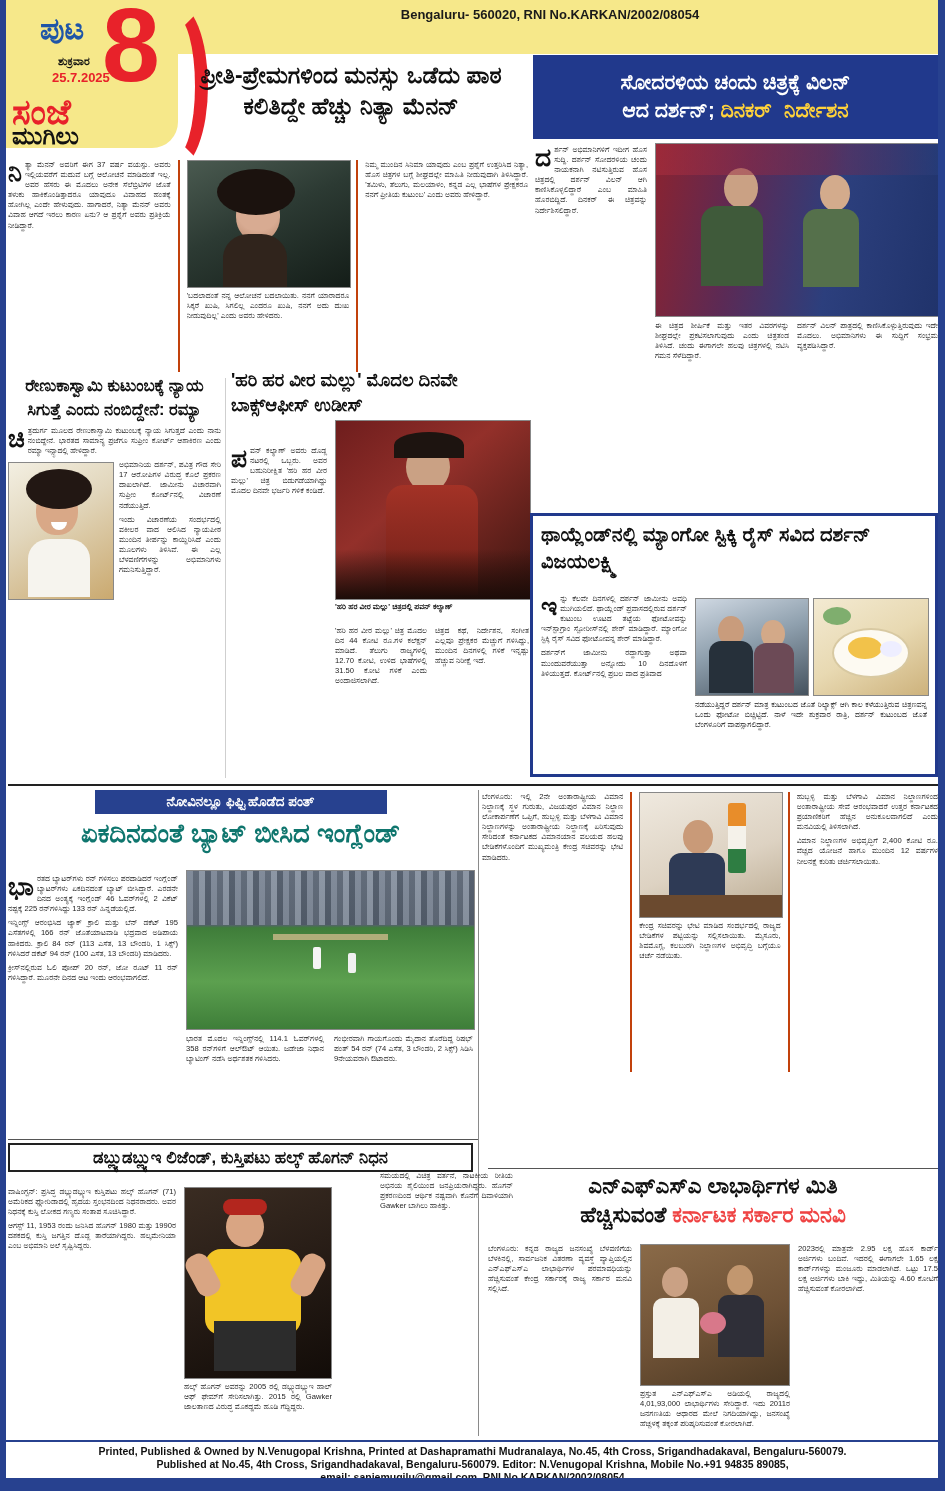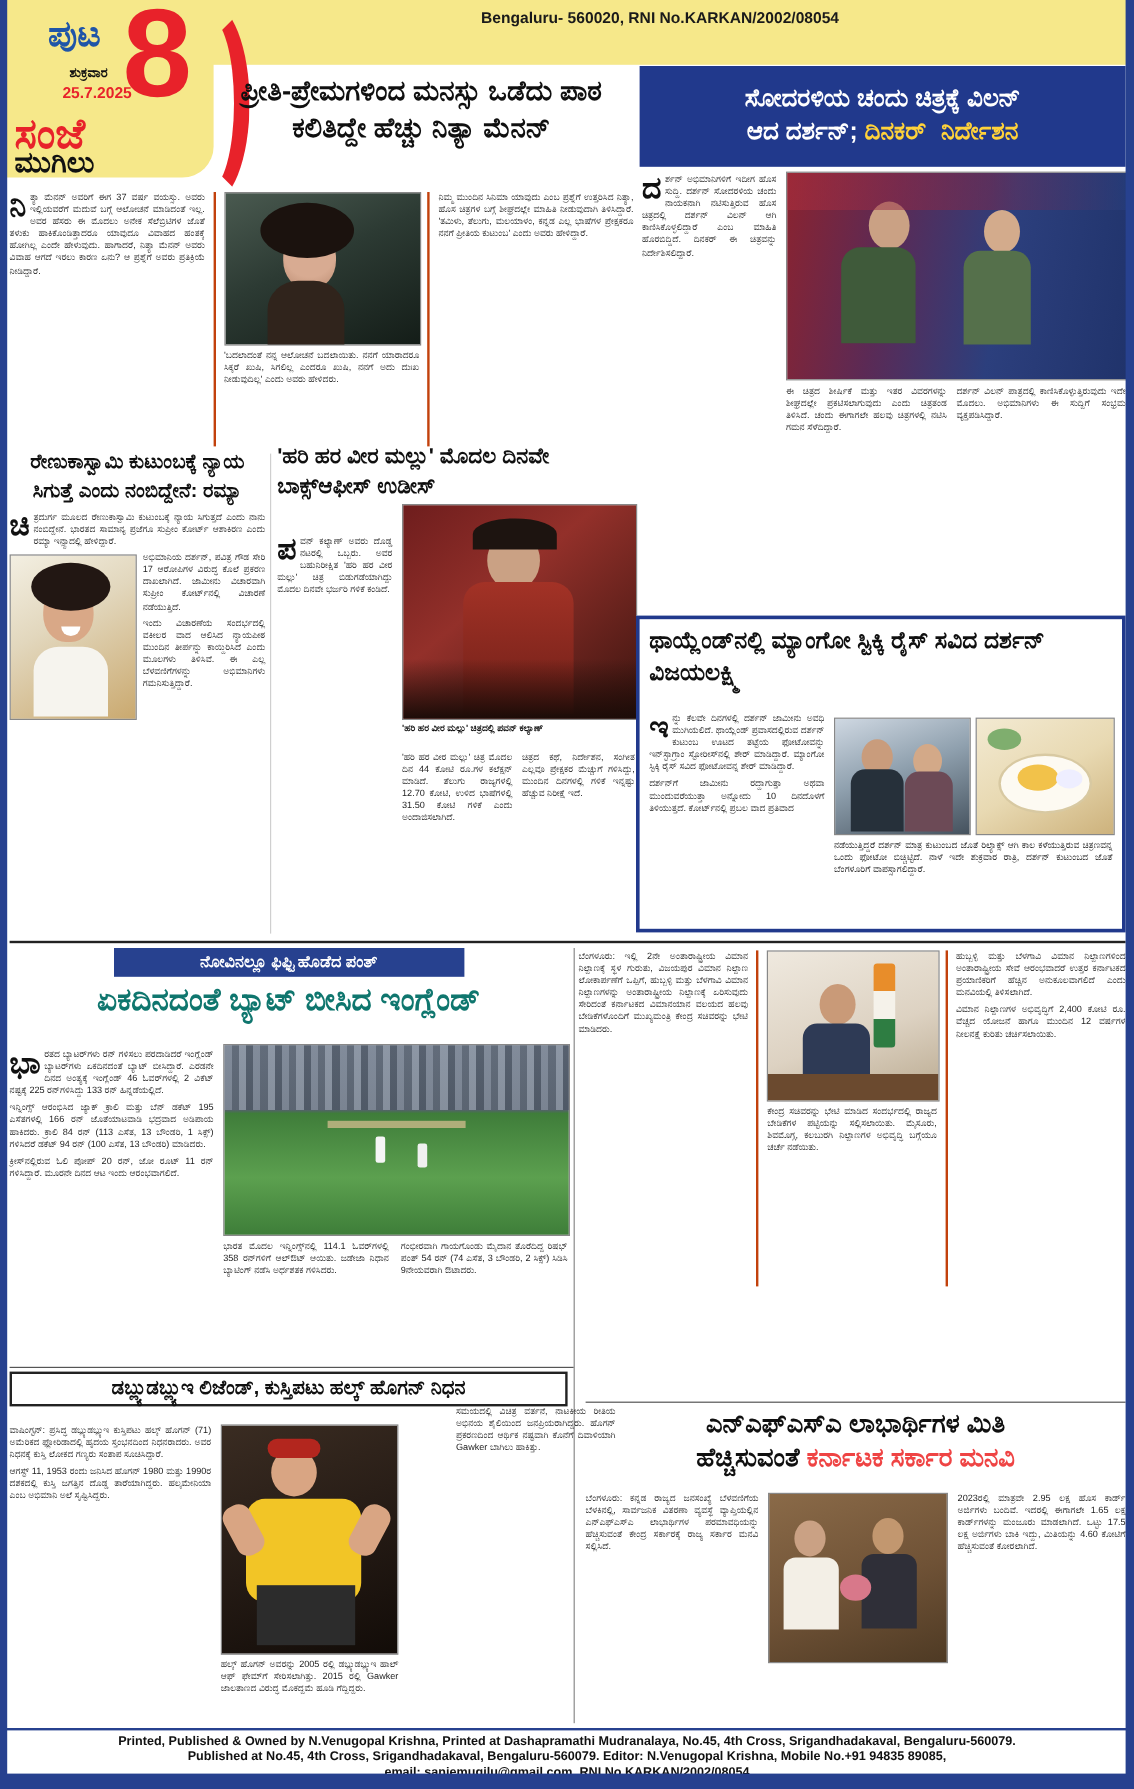--- a/index.html
+++ b/index.html
@@ -322,20 +322,23 @@
       <p>ಬೆಂಗಳೂರು: ಕನ್ನಡ ರಾಜ್ಯದ ಜನಸಂಖ್ಯೆ ಬೆಳವಣಿಗೆಯ ಬೆಳಕಿನಲ್ಲಿ, ಸಾರ್ವಜನಿಕ ವಿತರಣಾ ವ್ಯವಸ್ಥೆ ವ್ಯಾಪ್ತಿಯಲ್ಲಿನ ಎನ್‌ಎಫ್‌ಎಸ್‌ಎ ಲಾಭಾರ್ಥಿಗಳ ಪರಮಾವಧಿಯನ್ನು ಹೆಚ್ಚಿಸುವಂತೆ ಕೇಂದ್ರ ಸರ್ಕಾರಕ್ಕೆ ರಾಜ್ಯ ಸರ್ಕಾರ ಮನವಿ ಸಲ್ಲಿಸಿದೆ.</p>
     </div>
     <div class="a9-mid">
       <div class="photo a9-photo" style="background:linear-gradient(160deg,#8a6a48 0%,#6f5236 55%,#4e3privacy a24 100%);background:linear-gradient(160deg,#8a6a48 0%,#6f5236 55%,#4e3a24 100%);">
         <i class="fig" style="left:14%;top:16%;width:26px;height:30px;border-radius:50%;background:#caa184;"></i>
         <i class="fig" style="left:8%;top:38%;width:46px;height:60px;border-radius:10px 10px 0 0;background:#f3efe6;"></i>
         <i class="fig" style="left:58%;top:14%;width:26px;height:30px;border-radius:50%;background:#c2976f;"></i>
         <i class="fig" style="left:52%;top:36%;width:46px;height:62px;border-radius:10px 10px 0 0;background:#2f2f38;"></i>
         <i class="fig" style="left:40%;top:48%;width:26px;height:22px;border-radius:50%;background:#d8788a;"></i>
       </div>
+      <div class="bodytext">
+          <p>ಪ್ರಸ್ತುತ ಎನ್‌ಎಫ್‌ಎಸ್‌ಎ ಅಡಿಯಲ್ಲಿ ರಾಜ್ಯದಲ್ಲಿ 4,01,93,000 ಲಾಭಾರ್ಥಿಗಳು ಸೇರಿದ್ದಾರೆ. ಇದು 2011ರ ಜನಗಣತಿಯ ಆಧಾರದ ಮೇಲೆ ನಿಗದಿಯಾಗಿದ್ದು, ಜನಸಂಖ್ಯೆ ಹೆಚ್ಚಳಕ್ಕೆ ತಕ್ಕಂತೆ ಪರಿಷ್ಕರಿಸುವಂತೆ ಕೋರಲಾಗಿದೆ.</p>
+        </div>
     </div>
     <div class="a9-col3 bodytext">
       <p>2023ರಲ್ಲಿ ಮಾತ್ರವೇ 2.95 ಲಕ್ಷ ಹೊಸ ಕಾರ್ಡ್ ಅರ್ಜಿಗಳು ಬಂದಿವೆ. ಇದರಲ್ಲಿ ಈಗಾಗಲೇ 1.65 ಲಕ್ಷ ಕಾರ್ಡ್‌ಗಳನ್ನು ಮಂಜೂರು ಮಾಡಲಾಗಿದೆ. ಒಟ್ಟು 17.5 ಲಕ್ಷ ಅರ್ಜಿಗಳು ಬಾಕಿ ಇದ್ದು, ಮಿತಿಯನ್ನು 4.60 ಕೋಟಿಗೆ ಹೆಚ್ಚಿಸುವಂತೆ ಕೋರಲಾಗಿದೆ.</p>
     </div>
   </div>
 
   <div class="abs footer">
     <div>Printed, Published &amp; Owned by N.Venugopal Krishna, Printed at Dashapramathi Mudranalaya, No.45, 4th Cross, Srigandhadakaval, Bengaluru-560079.</div>
     <div>Published at No.45, 4th Cross, Srigandhadakaval, Bengaluru-560079. Editor: N.Venugopal Krishna, Mobile No.+91 94835 89085,</div>
     <div>email: sanjemugilu@gmail.com, RNI No.KARKAN/2002/08054</div>

